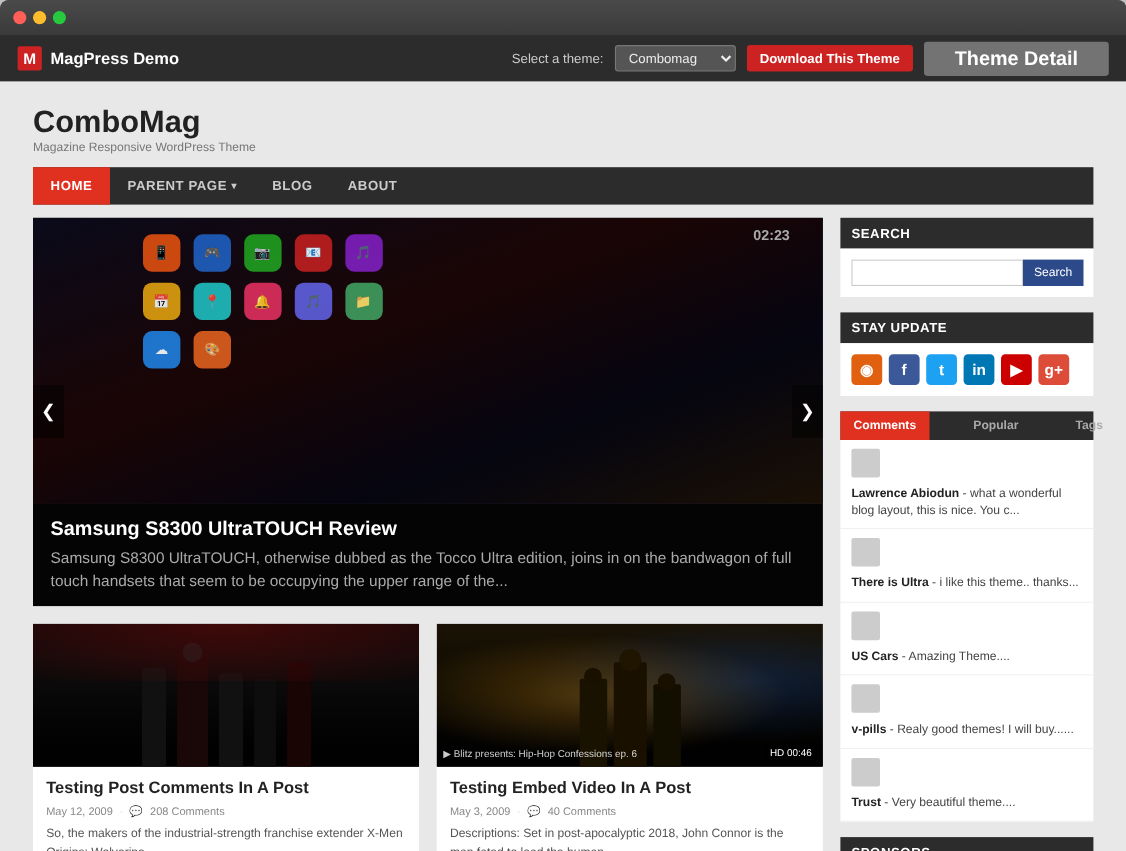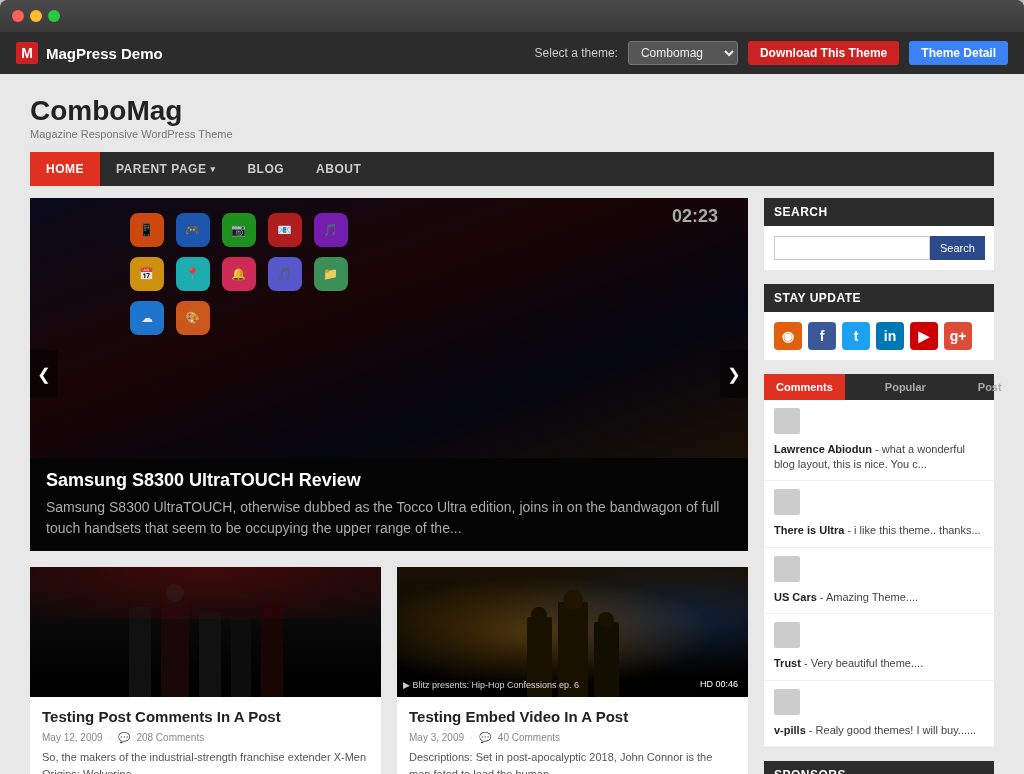--- a/index.html
+++ b/index.html
@@ -77,25 +77,25 @@
       background: #cc2222;
       color: #fff;
       border: none;
       padding: 5px 12px;
       font-size: 12px;
       font-weight: bold;
       border-radius: 3px;
       cursor: pointer;
     }
     .btn-theme-detail {
-      background: #3b82f6;
+      background: #737373;
       color: #fff;
       border: none;
-      padding: 5px 12px;
-      font-size: 12px;
+      padding: 5px 28px;
+      font-size: 18px;
       font-weight: bold;
       border-radius: 3px;
       cursor: pointer;
     }
 
     
     .content-area {
       background: #e8e8e8;
       padding: 20px 30px;
       min-height: 720px;
@@ -453,21 +453,21 @@
                 <div style="width:34px;height:34px;border-radius:8px;background:#c02020;display:flex;align-items:center;justify-content:center;font-size:12px;color:#fff;">📧</div>
                 <div style="width:34px;height:34px;border-radius:8px;background:#8020c0;display:flex;align-items:center;justify-content:center;font-size:12px;color:#fff;">🎵</div>
                 <div style="width:34px;height:34px;border-radius:8px;background:#e0a010;display:flex;align-items:center;justify-content:center;font-size:12px;color:#fff;">📅</div>
                 <div style="width:34px;height:34px;border-radius:8px;background:#20c0c0;display:flex;align-items:center;justify-content:center;font-size:12px;color:#fff;">📍</div>
                 <div style="width:34px;height:34px;border-radius:8px;background:#e03060;display:flex;align-items:center;justify-content:center;font-size:12px;color:#fff;">🔔</div>
                 <div style="width:34px;height:34px;border-radius:8px;background:#6060e0;display:flex;align-items:center;justify-content:center;font-size:12px;color:#fff;">🎵</div>
                 <div style="width:34px;height:34px;border-radius:8px;background:#40a060;display:flex;align-items:center;justify-content:center;font-size:12px;color:#fff;">📁</div>
                 <div style="width:34px;height:34px;border-radius:8px;background:#2080e0;display:flex;align-items:center;justify-content:center;font-size:12px;color:#fff;">☁</div>
                 <div style="width:34px;height:34px;border-radius:8px;background:#e06020;display:flex;align-items:center;justify-content:center;font-size:12px;color:#fff;">🎨</div>
               </div>
-              <div style="position:absolute;top:8px;right:30px;color:#aaa;font-size:18px;font-weight:bold;">02:23</div>
+              <div style="position:absolute;top:8px;right:30px;color:#aaa;font-size:13px;font-weight:bold;">02:23</div>
             </div>
           </div>
           <div class="hero-nav-left">❮</div>
           <div class="hero-nav-right">❯</div>
           <div class="hero-caption">
             <div class="hero-title">Samsung S8300 UltraTOUCH Review</div>
             <div class="hero-excerpt">Samsung S8300 UltraTOUCH, otherwise dubbed as the Tocco Ultra edition, joins in on the bandwagon of full touch handsets that seem to be occupying the upper range of the...</div>
           </div>
         </div>
 
@@ -568,21 +568,21 @@
             <div class="social-icon si-li">in</div>
             <div class="social-icon si-yt">▶</div>
             <div class="social-icon si-gp">g+</div>
           </div>
         </div>
 
         <div class="sidebar-widget">
           <div class="tabs-header">
             <div class="tab-btn active">Comments</div>
             <div class="tab-btn">Popular</div>
-            <div class="tab-btn">Post</div>
+            <div class="tab-btn">Tags</div>
           </div>
           <div class="comments-list">
             <div class="comment-item">
               <div class="comment-avatar"></div>
               <div class="comment-text">
                 <span class="comment-author">Lawrence Abiodun</span>
                 <span>- what a wonderful blog layout, this is nice. You c...</span>
               </div>
             </div>
             <div class="comment-item">
@@ -595,29 +595,29 @@
             <div class="comment-item">
               <div class="comment-avatar"></div>
               <div class="comment-text">
                 <span class="comment-author">US Cars</span>
                 <span>- Amazing Theme....</span>
               </div>
             </div>
             <div class="comment-item">
               <div class="comment-avatar"></div>
               <div class="comment-text">
-                <span class="comment-author">Trust</span>
-                <span>- Very beautiful theme....</span>
+                <span class="comment-author">v-pills</span>
+                <span>- Realy good themes! I will buy......</span>
               </div>
             </div>
             <div class="comment-item">
               <div class="comment-avatar"></div>
               <div class="comment-text">
-                <span class="comment-author">v-pills</span>
-                <span>- Realy good themes! I will buy......</span>
+                <span class="comment-author">Trust</span>
+                <span>- Very beautiful theme....</span>
               </div>
             </div>
           </div>
         </div>
 
         <div class="sidebar-widget">
           <div class="widget-title">Sponsors</div>
           <div class="sponsors-body"></div>
         </div>
 

